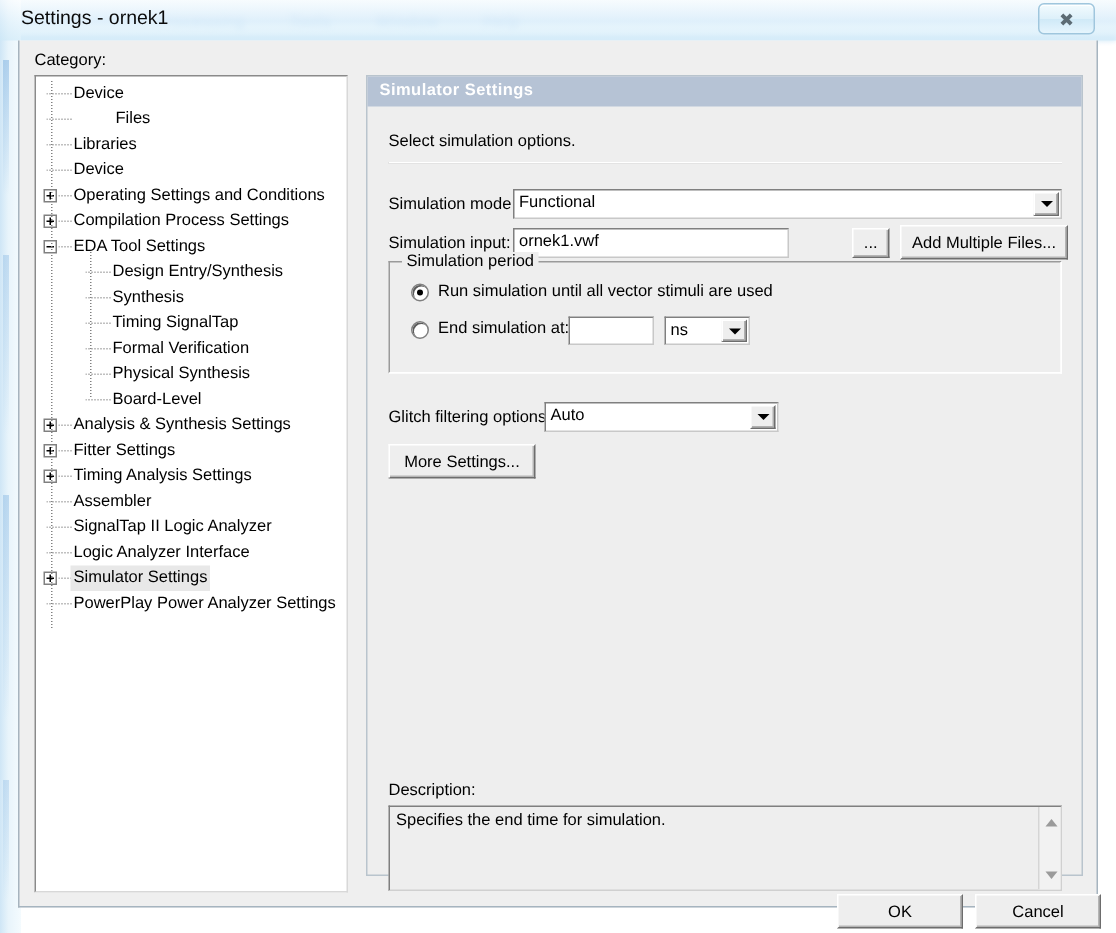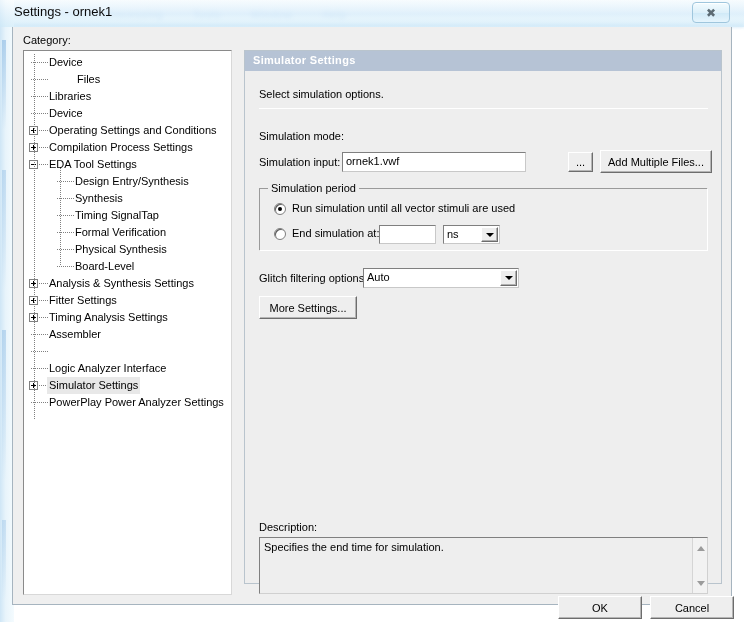--- a/index.html
+++ b/index.html
@@ -363,20 +363,21 @@
               <span class="label" style="left: 25px;">Timing Analysis Settings</span>
             </div>
             <div class="node">
               <span class="hline" style="left: 15px; top: 8px; width: 9px;"></span>
               <span class="hline" style="left: 7px; top: 8px; width: 8px;"></span>
               <span class="label" style="left: 25px;">Assembler</span>
             </div>
             <div class="node">
               <span class="hline" style="left: 15px; top: 8px; width: 9px;"></span>
               <span class="hline" style="left: 7px; top: 8px; width: 8px;"></span>
+              <span class="label" style="left: 25px;">SignalTap II Logic Analyzer</span>
             </div>
             <div class="node">
               <span class="hline" style="left: 15px; top: 8px; width: 9px;"></span>
               <span class="hline" style="left: 7px; top: 8px; width: 8px;"></span>
               <span class="label" style="left: 25px;">Logic Analyzer Interface</span>
             </div>
             <div class="node sel">
               <span class="hline" style="left: 15px; top: 8px; width: 9px;"></span>
               <span class="plus" style="left: 5px;"></span>
               <span class="label" style="left: 25px;">Simulator Settings</span>
@@ -391,27 +392,31 @@
           </div>
       </div>
 
       <div class="right-panel">
 
         <div class="panel-header">Simulator Settings</div>
         <div class="panel-sub">Select simulation options.</div>
         <div class="sep"></div>
 
         <div class="row-label" style="left:14px; top:79px;">Simulation mode:</div>
+        <div class="combo" style="left:97px; top:75px; width:366px; height:20px;">
+          <span>Functional</span>
+          <span class="arrow-btn"></span>
+        </div>
 
         <div class="row-label" style="left:14px; top:105px;">Simulation input:</div>
         <div class="textbox" style="left:97px; top:101px; width:184px; height:20px;">ornek1.vwf</div>
         <div class="pbtn" style="left:323px; top:101px; width:25px; height:20px;">...</div>
         <div class="pbtn" style="left:355px; top:99px; width:112px; height:23px;">Add Multiple Files...</div>
 
-        <div class="groupbox" style="left:14px; top:137px; width:449px; height:63px;">
+        <div class="groupbox" style="left:14px; top:123px; width:449px; height:75px;">
           <span class="inner"></span>
           <span class="gtitle">Simulation period</span>
 
           <div class="radio checked" style="left:14px; top:13px;">
             <span class="dot"></span>
             <span class="rlabel">Run simulation until all vector stimuli are used</span>
           </div>
 
           <div class="radio" style="left:14px; top:38px;">
             <span class="dot"></span>

